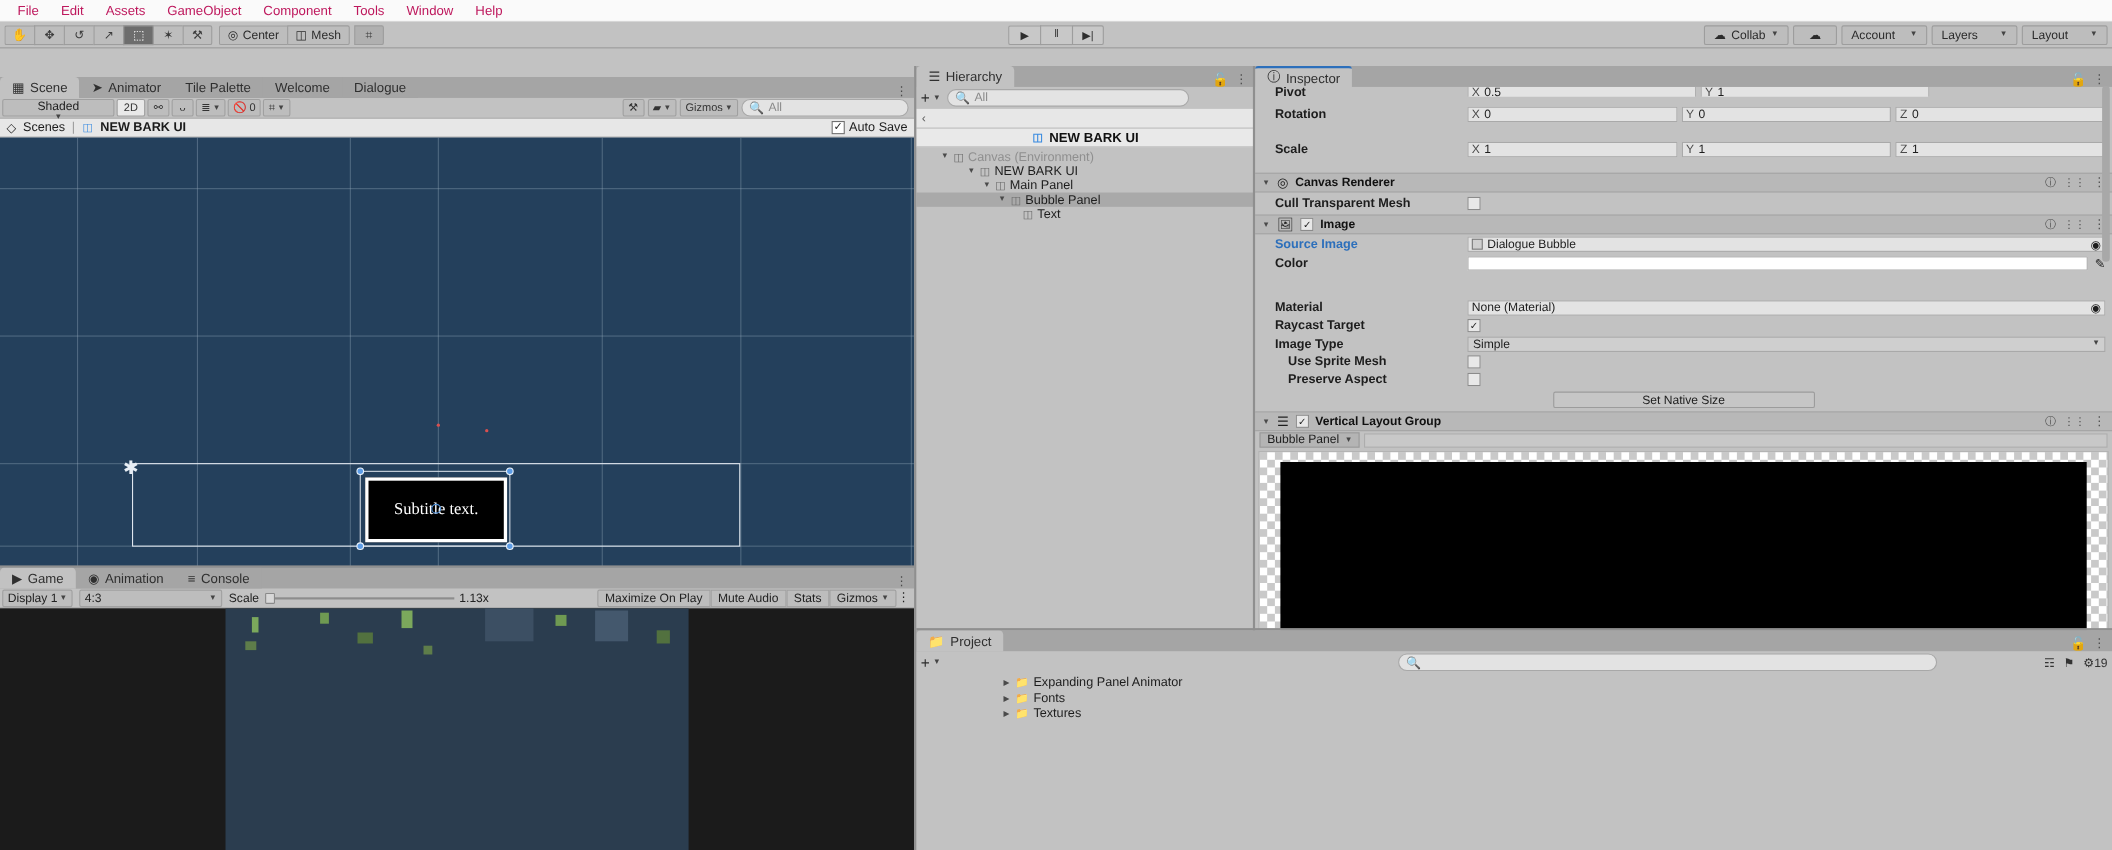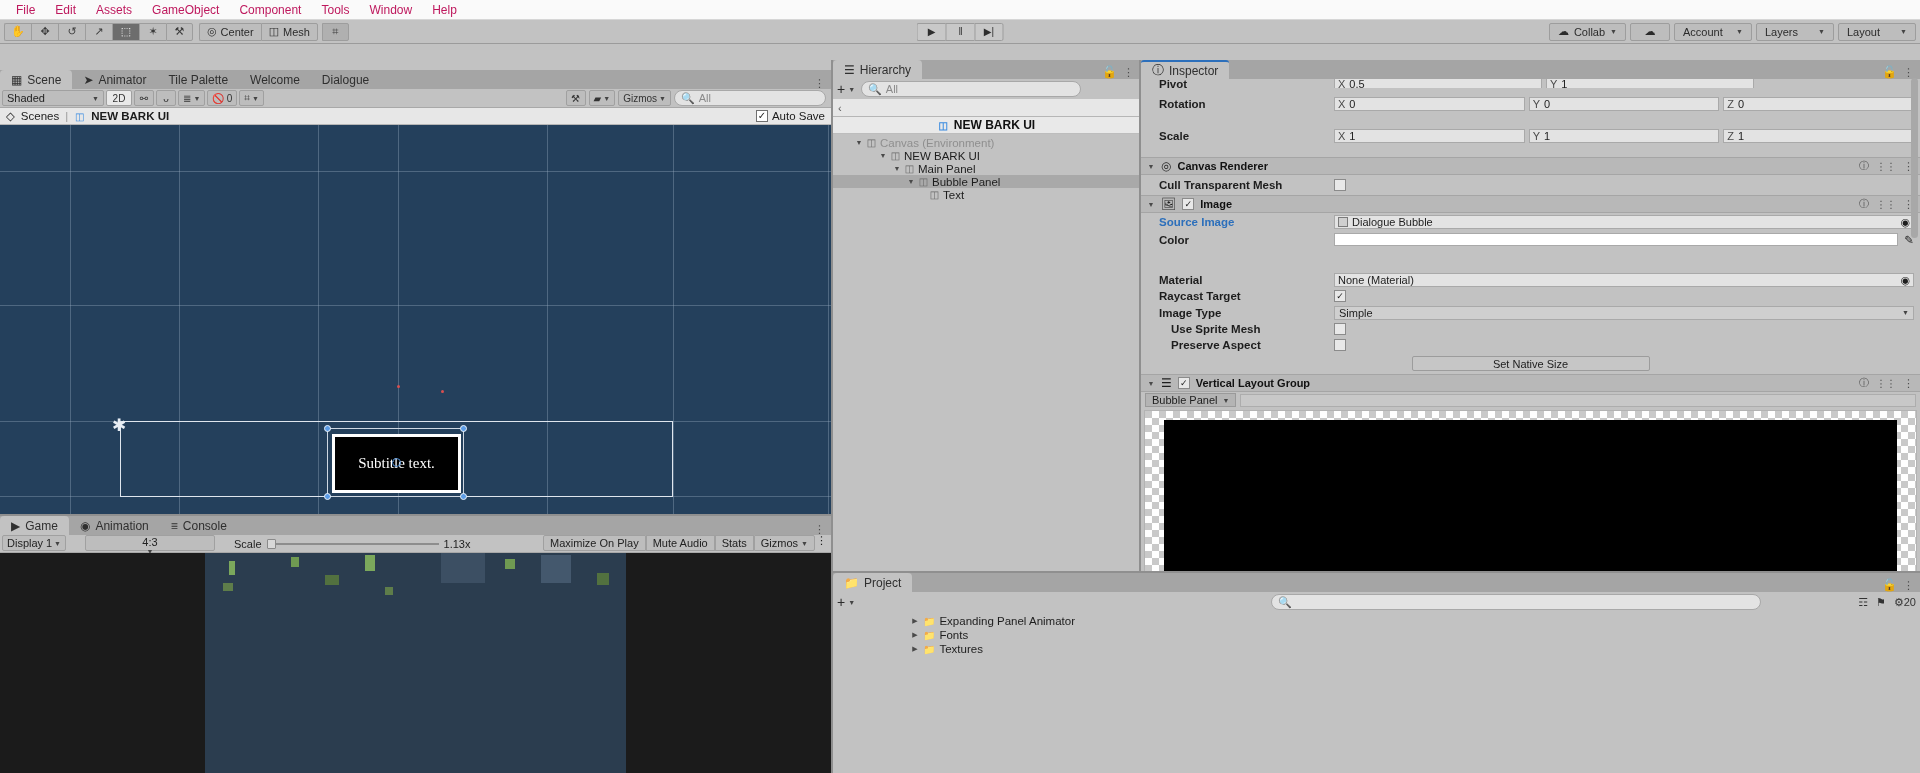--- a/index.html
+++ b/index.html
@@ -110,21 +110,21 @@
     position: absolute; left: 0; top: 70px; width: 831px; height: 446px;
     background: #c2c2c2; display: flex; flex-direction: column;
   }
   .scene-toolbar {
     height: 19px; background: #c2c2c2; display: flex; align-items: center;
     padding: 0 2px; gap: 2px; border-bottom: 1px solid #a8a8a8;
   }
   .sdrop {
     height: 16px; display: flex; align-items: center; justify-content: space-between;
     background: #bdbdbd; border: 1px solid #a0a0a0; border-radius: 2px;
-    font-size: 11px; padding: 0 4px; color: #222;
+    font-size: 11px; padding: 0 4px; color: #222; flex-direction: column;
   }
   .sbtn {
     height: 16px; min-width: 20px; padding: 0 4px; background: #bdbdbd;
     border: 1px solid #a0a0a0; border-radius: 2px;
     display: flex; align-items: center; justify-content: center; gap: 2px;
     font-size: 10px; color: #333;
   }
   .sbtn.on { background: #e9e9e9; }
   .scene-tb-right { margin-left: auto; display: flex; align-items: center; gap: 3px; padding-right: 3px; }
   .search-pill {
@@ -178,22 +178,22 @@
     position: absolute; left: 110px; top: 292px; width: 18px; height: 18px;
     color: #e8eef5; font-size: 17px; line-height: 18px; text-align: center;
   }
 
   
   .game-panel {
     position: absolute; left: 0; top: 516px; width: 831px; height: 257px;
     background: #c2c2c2; display: flex; flex-direction: column;
   }
   .game-toolbar {
-    height: 18px; background: #c2c2c2; display: flex; 
-    padding: 0 2px; gap: 19px; border-bottom: 1px solid #a8a8a8; font-size: 11px;
+    height: 18px; background: #c2c2c2; display: flex; align-items: center;
+    padding: 0 2px; gap: 6px; border-bottom: 1px solid #a8a8a8; font-size: 11px;
   }
   .gdrop {
     height: 16px; background: #bdbdbd; border: 1px solid #a0a0a0; border-radius: 2px;
     display: flex; align-items: center; justify-content: space-between;
     padding: 0 4px; font-size: 11px; color: #222;
   }
   .slider-wrap { display: flex; align-items: center; gap: 5px; font-size: 11px; color: #222; }
   .slider-track { width: 172px; height: 2px; background: #8d8d8d; position: relative; }
   .slider-knob {
     position: absolute; left: 0; top: -4px; width: 9px; height: 10px;
@@ -548,21 +548,21 @@
       <div class="tabbar-right">
         <span class="kebab">⋮</span>
       </div>
     </div>
 
     <div class="game-toolbar">
       <div class="gdrop" style="width:64px;">
         <span>Display 1</span>
         <span class="caret">▼</span>
       </div>
-      <div class="gdrop" style="width:130px;flex-direction:column;">
+      <div class="gdrop" style="width:130px;">
         <span>4:3</span>
         <span class="caret">▼</span>
       </div>
       <div class="slider-wrap">
         <span>Scale</span>
         <span class="slider-track">
           <span class="slider-knob"></span>
         </span>
         <span>1.13x</span>
       </div>
@@ -837,21 +837,21 @@
         <span class="caret">▼</span>
       </div>
       <div class="proj-search">
         <span>🔍</span>
         <span></span>
       </div>
       <div class="proj-right">
         <span>☶</span>
         <span>⚑</span>
         <span>
-          <span>⚙</span><span>20</span>
+          <span>⚙</span><span>19</span>
         </span>
       </div>
     </div>
     <div class="proj-body">
       <div class="proj-tree">
         <div class="prow2">
           <span class="tri">▶</span>
           <span class="folder">📁</span>
           <span>Expanding Panel Animator</span>
         </div>

